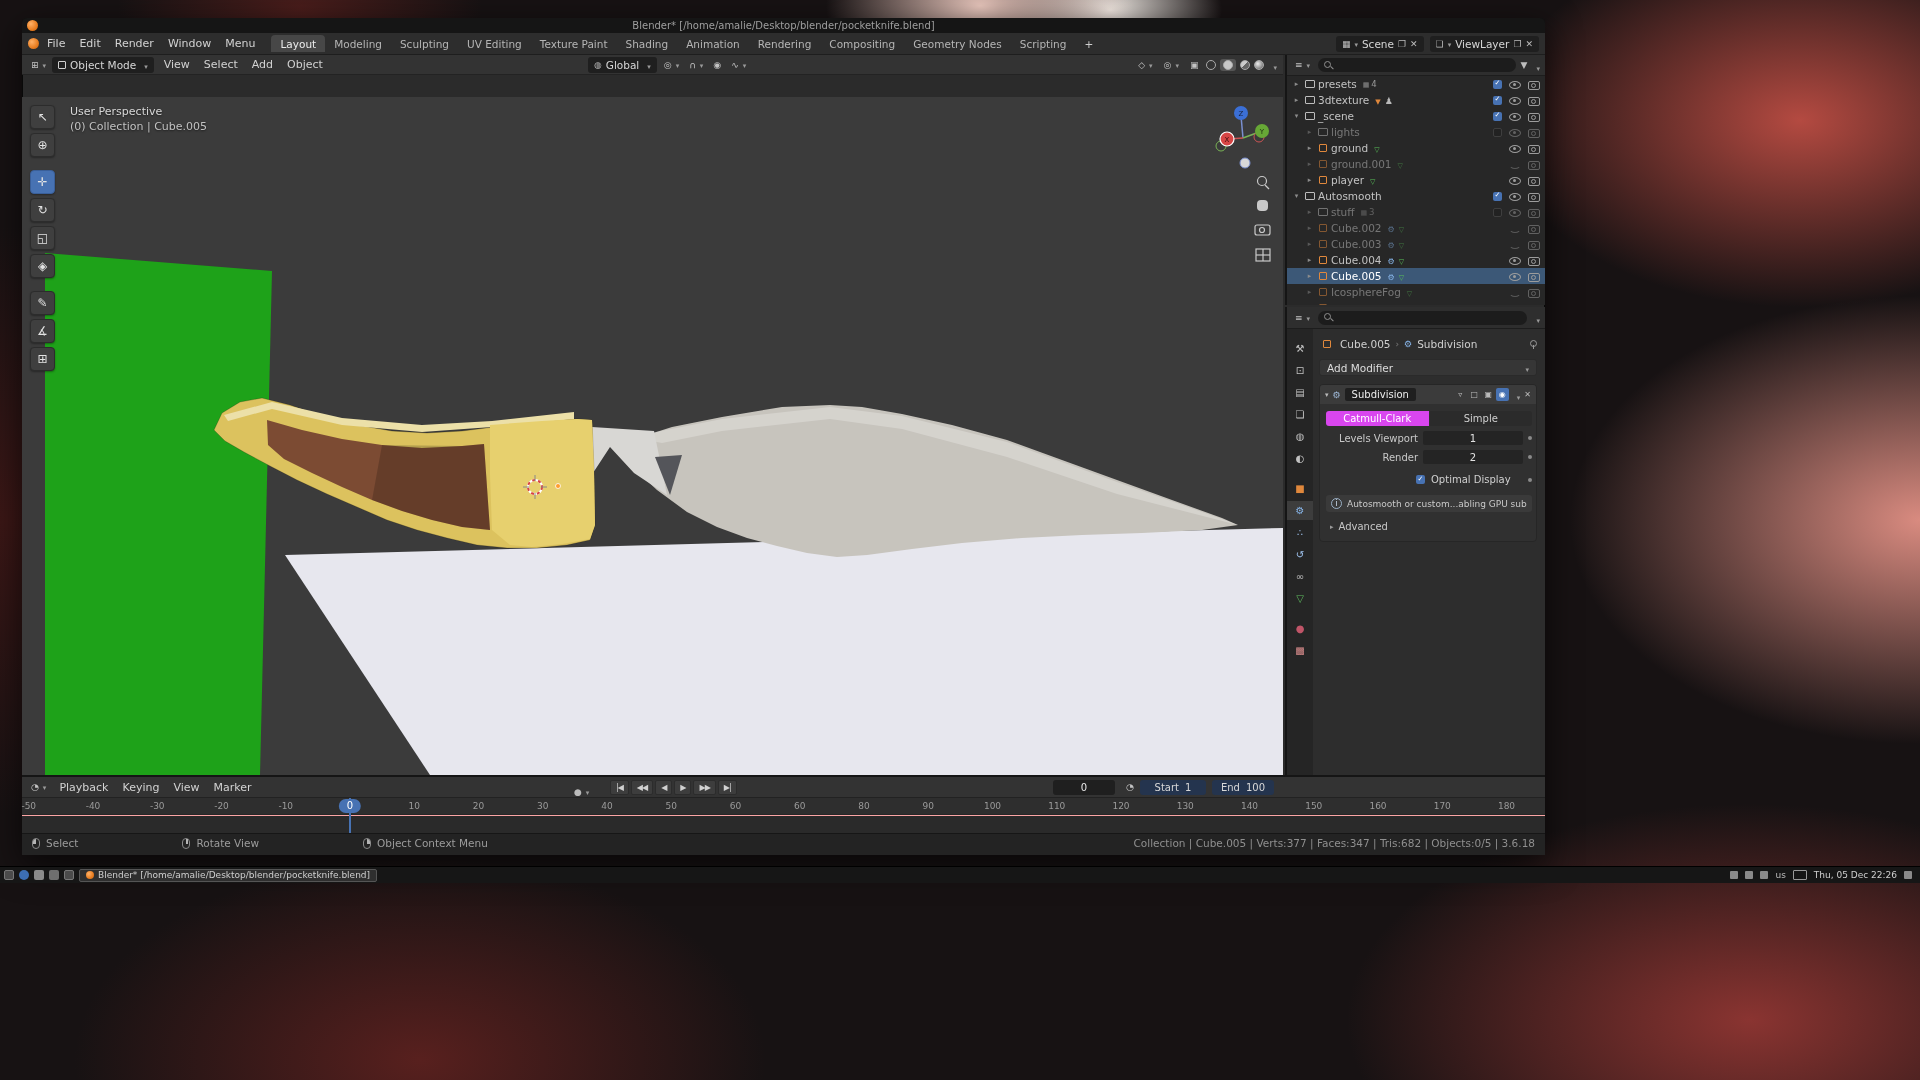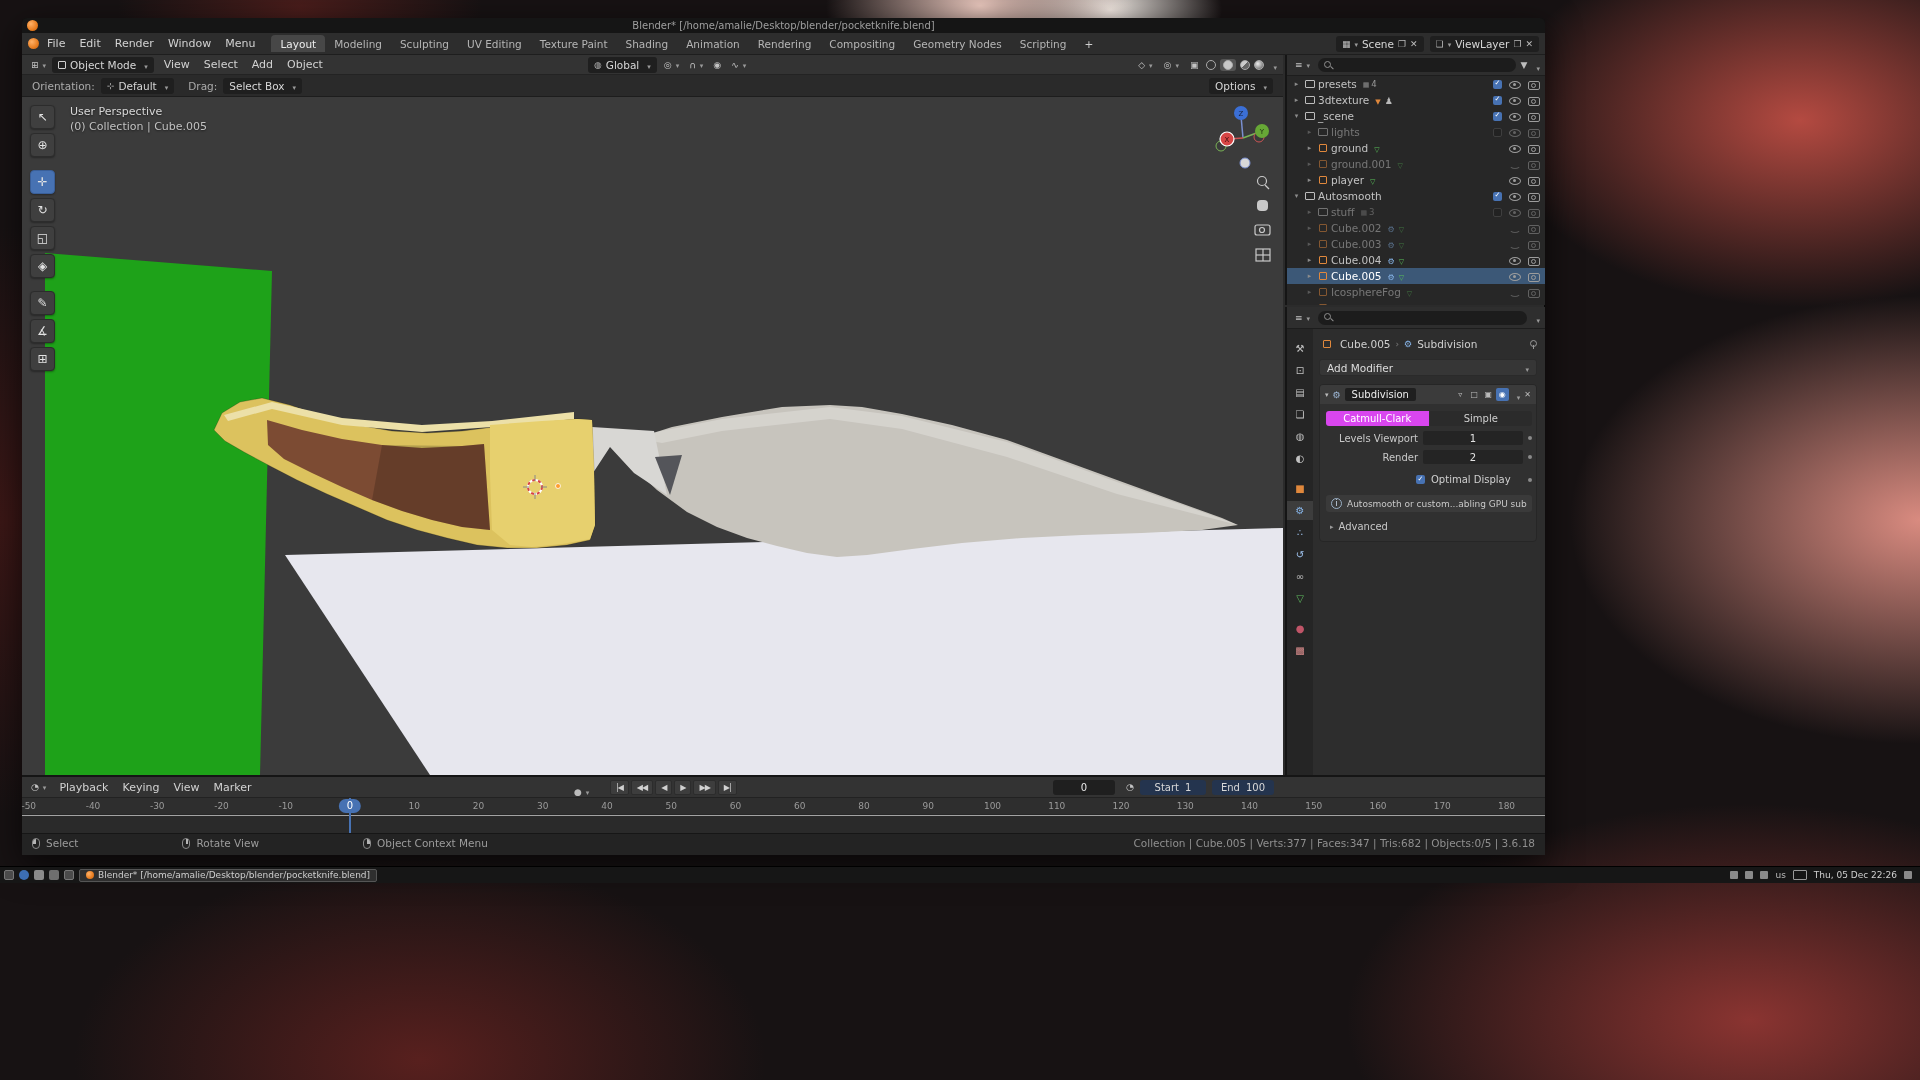--- a/index.html
+++ b/index.html
@@ -96,21 +96,21 @@
 .numfield{flex:1;height:14px;background:#242424;border-radius:2px;color:#e2e2e2;font-size:10px;display:flex;align-items:center;justify-content:center;}
 .adot{width:4px;height:4px;border-radius:50%;background:#8a8a8a;flex:none;}
 .cbrow{display:flex;align-items:center;gap:6px;margin:10px 4px 0 96px;font-size:10px;color:#d0d0d0;}
 .inforow{display:flex;align-items:center;gap:5px;margin:10px 4px 0 6px;height:17px;background:#3a3a3a;border-radius:3px;padding:0 5px;}
 .info-i{width:11px;height:11px;border-radius:50%;border:1px solid #9ab0c6;color:#cfe0f2;font-size:8px;display:flex;align-items:center;justify-content:center;flex:none;}
 .info-i::before{content:"i";}
 .infotext{font-size:9px;color:#c9c9c9;white-space:nowrap;overflow:hidden;}
 .advrow{display:flex;align-items:center;gap:5px;margin:9px 4px 0 10px;font-size:10px;color:#c6c6c6;}
 .timeline{left:22px;top:775px;width:1523px;height:58px;background:#2b2b2b;position:absolute;border-top:2px solid #151515;}
 .tl-header{position:relative;height:21px;background:#333333;display:flex;align-items:center;gap:3px;padding:0 6px;border-bottom:1px solid #222;}
-.tl-body{position:relative;height:35px;background:#a3a3a3;text-align:right;}
+.tl-body{position:relative;height:35px;background:#fca5a5;text-align:right;}
 .tl-ruler{position:absolute;left:0;top:0;right:0;height:17px;background:#2e2e2e;border-bottom:1px solid #262626;}
 .tl-track{position:absolute;left:0;top:18px;right:0;bottom:0;background:#2a2a2a;}
 .tick-label{position:absolute;top:3px;transform:translateX(-50%);font-size:9px;color:#9a9a9a;}
 .cf-line{position:absolute;left:327px;top:0;width:2px;height:35px;background:#4772b3;}
 .cf-pill{position:absolute;left:328px;top:1px;transform:translateX(-50%);background:#4772b3;color:#fff;font-size:10px;padding:0 8px;border-radius:8px;height:14px;line-height:14px;}
 .tp-btn{color:#d0d0d0;font-size:8px;padding:2px 5px;background:#3d3d3d;border:1px solid #2c2c2c;border-radius:2px;letter-spacing:-1px;}
 .transport{position:absolute;left:588px;top:2.5px;display:flex;gap:2px;}
 .autokey{position:absolute;left:552px;top:3px;}
 .framefield{position:absolute;left:1031px;top:3px;width:62px;height:15px;background:#1f1f1f;border-radius:3px;color:#e6e6e6;font-size:10px;display:flex;align-items:center;justify-content:center;}
 .sepill{position:absolute;top:3px;height:15px;background:#24344e;border-radius:3px;color:#d8d8d8;font-size:10px;display:flex;align-items:center;justify-content:center;gap:6px;}
@@ -224,37 +224,20 @@
         <span class="shad-on">
             <span class="sph solid"></span>
           </span>
         <span class="sph material"></span>
         <span class="sph rendered"></span>
       </span>
       <span class="dd"></span>
     </span>
   </div>
 
-  <div class="tool-settings">
-    <span class="ts-label">Orientation:</span>
-    <span class="pill">
-      <span class="gly">⊹</span>
-      <span>Default</span>
-      <span class="dd"></span>
-    </span>
-    <span class="ts-label" style="margin-left:8px;">Drag:</span>
-    <span class="pill">
-      <span>Select Box</span>
-      <span class="dd"></span>
-    </span>
-    <span class="pill" style="margin-left:auto;">
-      <span>Options</span>
-      <span class="dd"></span>
-    </span>
-  </div>
 
   <div class="viewport">
     <svg width="1261" height="678" viewBox="0 0 1261 678">
       <rect x="0" y="0" width="1261" height="678" fill="#3b3b3b"></rect>
       <polygon points="263,458 1261,431 1261,678 408,678" fill="#e7e7ee"></polygon>
       <polygon points="23,156 250,174 238,678 23,678" fill="#1ea219"></polygon>
       <g>
         <polygon points="570,338 600,336 625,338 650,330 700,320 760,310 808,308 840,310 880,317 930,328 985,343 1040,363 1095,383 1150,403 1200,421 1216,428 1180,433 1120,436 1060,438 1000,441 940,446 890,452 845,458 815,460 785,456 755,449 725,441 695,430 665,415 635,393 610,370 590,350" fill="#c7c4bd"></polygon>
         <polygon points="608,340 700,322 808,310 880,319 985,345 1095,385 1200,422 1216,428 1095,397 985,360 880,332 808,322 700,334 640,346" fill="#ffffff" opacity="0.25"></polygon>
         <polygon points="570,330 632,334 645,398 612,376 588,350 571,376" fill="#d8d7d4"></polygon>

